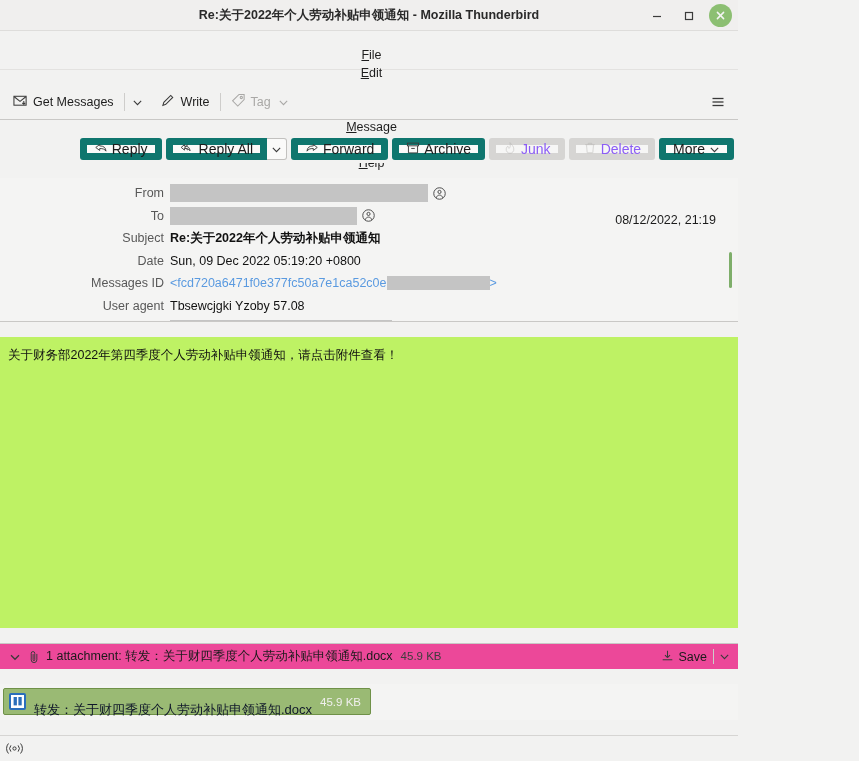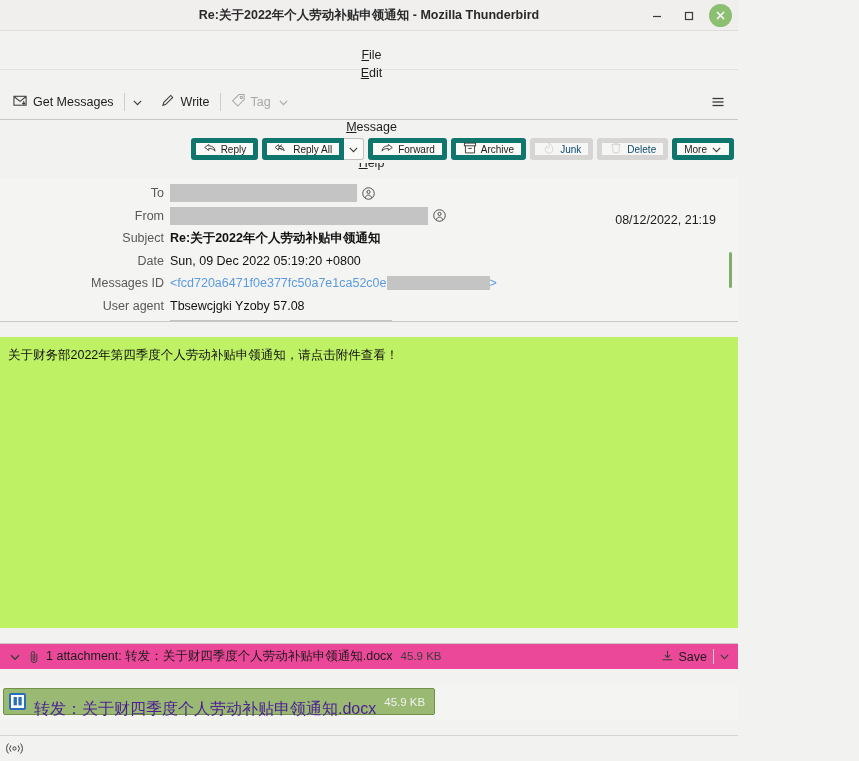--- a/index.html
+++ b/index.html
@@ -87,26 +87,26 @@
   .msg-actionbar {
     height: 28px; min-height: 28px;
     background: #f2f2f1;
     display: flex; align-items: center; justify-content: flex-end;
     padding-right: 4px;
     position: relative;
   }
   .act-btn {
     display: flex; align-items: center; gap: 4px;
     height: 22px; padding: 0 7px;
-    font-size: 10px; color: #1b1b1b;
-    border: 5px solid #0f766e; border-radius: 3px;
+    font-size: 14px; color: #1b1b1b;
+    border: 7px solid #0f766e; border-radius: 3px;
     background: #fafaf9;
     margin-left: 4px; white-space: nowrap; cursor: default;
   }
-  .act-btn.disabled { color: #0c4a6e; border-color: #d6d5d3; background: #f6f6f5; }
+  .act-btn.disabled { color: #8b5cf6; border-color: #d6d5d3; background: #f6f6f5; }
   .act-btn.disabled svg { opacity: .45; }
   .act-group { display: flex; align-items: center; margin-left: 4px; }
   .act-group .act-btn { margin-left: 0; border-radius: 3px 0 0 3px; }
   .act-group .act-split {
     display: flex; align-items: center; justify-content: center;
     height: 22px; width: 20px;
     border: 1px solid #c2c1bf; border-left: none; border-radius: 0 3px 3px 0;
     background: #fafaf9; cursor: default;
   }
 
@@ -203,21 +203,21 @@
     padding: 4px 3px 3px 3px;
   }
   .att-item {
     display: inline-flex; align-items: center; gap: 8px;
     height: 27px; padding: 0 9px 0 5px;
     background: #9aba74;
     border: 1px solid #6f9148;
     border-radius: 2px;
     cursor: default;
   }
-  .att-item-name { font-size: 16px; color: #4c1d95; white-space: nowrap; margin-top: 16px; }
+  .att-item-name { font-size: 13px; color: #0f172a; white-space: nowrap; margin-top: 16px; }
   .att-item-size { font-size: 11.5px; color: #f0f0ee; white-space: nowrap; }
   .docx-ico {
     width: 17px; height: 17px;
     display: flex; align-items: center; justify-content: center;
     background: #ffffff; border: 2px solid #2a6ebb; border-radius: 2px;
   }
 
   
   .statusbar {
     height: 26px; min-height: 26px;
@@ -380,50 +380,50 @@
       <span style="display:flex">
         <svg width="11" height="11" viewBox="0 0 12 12">
             <path d="M2 4.3 6 8.3l4-4" fill="none" stroke="#3a3a3a" stroke-width="1.2"></path>
           </svg>
       </span>
     </div>
   </div>
 
   <div class="header-pane">
     <div class="hdr-rows">
+
+      <div class="hdr-row">
+        <div class="hdr-label">From</div>
+        <div class="hdr-value">
+          <span class="redact from"></span>
+          <span class="person-ico">
+            <svg width="13" height="13" viewBox="0 0 14 14">
+                <circle cx="7" cy="7" r="6.2" fill="none" stroke="#4a4a4a" stroke-width="1.05"></circle>
+                <circle cx="7" cy="5.3" r="1.7" fill="none" stroke="#4a4a4a" stroke-width="1.05"></circle>
+                <path d="M3.6 11.6c.5-1.9 1.8-2.9 3.4-2.9s2.9 1 3.4 2.9" fill="none" stroke="#4a4a4a" stroke-width="1.05"></path>
+              </svg>
+          </span>
+        </div>
+      </div>
 
       <div class="hdr-row">
         <div class="hdr-label">To</div>
         <div class="hdr-value">
           <span class="redact to"></span>
           <span class="person-ico">
             <svg width="13" height="13" viewBox="0 0 14 14">
                 <circle cx="7" cy="7" r="6.2" fill="none" stroke="#4a4a4a" stroke-width="1.05"></circle>
                 <circle cx="7" cy="5.3" r="1.7" fill="none" stroke="#4a4a4a" stroke-width="1.05"></circle>
                 <path d="M3.6 11.6c.5-1.9 1.8-2.9 3.4-2.9s2.9 1 3.4 2.9" fill="none" stroke="#4a4a4a" stroke-width="1.05"></path>
               </svg>
           </span>
         </div>
       </div>
 
       <div class="hdr-row">
-        <div class="hdr-label">From</div>
-        <div class="hdr-value">
-          <span class="redact from"></span>
-          <span class="person-ico">
-            <svg width="13" height="13" viewBox="0 0 14 14">
-                <circle cx="7" cy="7" r="6.2" fill="none" stroke="#4a4a4a" stroke-width="1.05"></circle>
-                <circle cx="7" cy="5.3" r="1.7" fill="none" stroke="#4a4a4a" stroke-width="1.05"></circle>
-                <path d="M3.6 11.6c.5-1.9 1.8-2.9 3.4-2.9s2.9 1 3.4 2.9" fill="none" stroke="#4a4a4a" stroke-width="1.05"></path>
-              </svg>
-          </span>
-        </div>
-      </div>
-
-      <div class="hdr-row">
         <div class="hdr-label">Subject</div>
         <div class="hdr-value bold">Re:关于2022年个人劳动补贴申领通知</div>
       </div>
 
       <div class="hdr-row">
         <div class="hdr-label">Date</div>
         <div class="hdr-value">Sun, 09 Dec 2022 05:19:20 +0800</div>
       </div>
 
       <div class="hdr-row">

